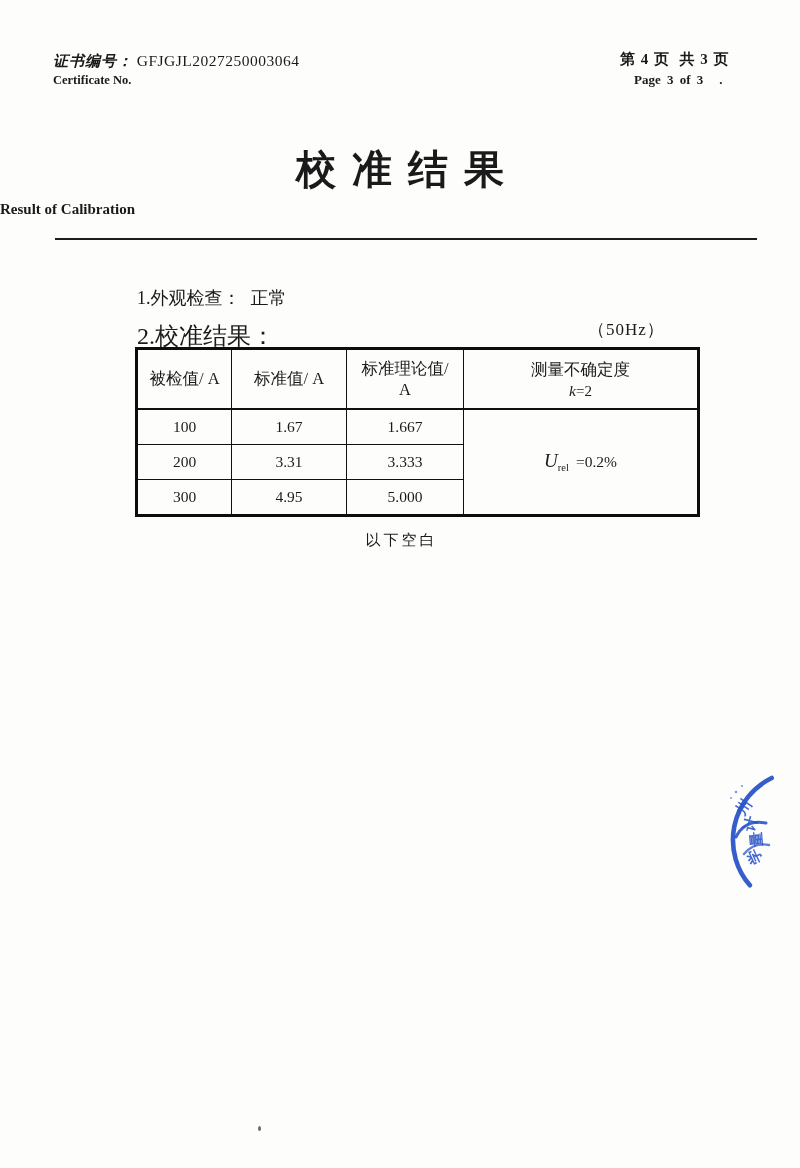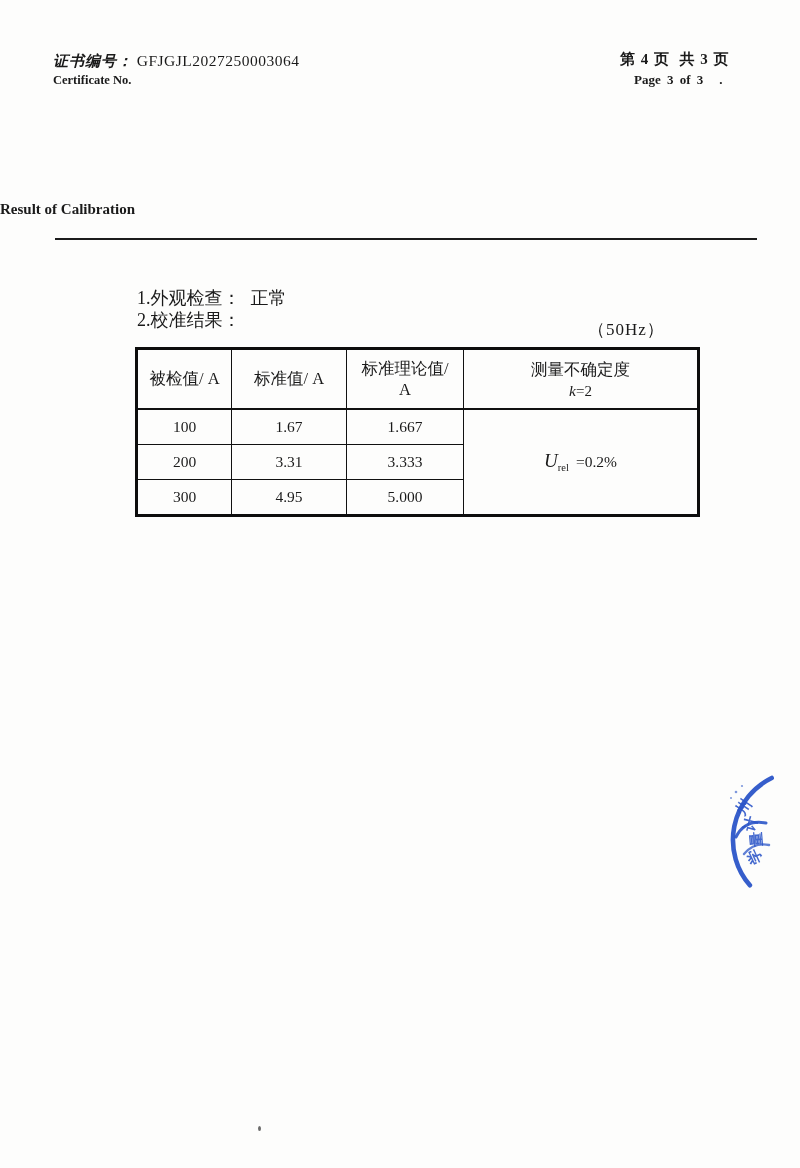--- a/index.html
+++ b/index.html
@@ -38,21 +38,21 @@
     text-align: left; font-size: 15px; font-weight: bold;
   }
   .rule {
     position: absolute; top: 238px; left: 55px; width: 702px; height: 2px;
     background: #1c1c1c;
   }
 
   
   .sec1 { position: absolute; left: 137px; top: 286px; font-size: 18px; }
   .sec1 .val { margin-left: 10px; }
-  .sec2 { position: absolute; left: 137px; top: 308px; font-size: 18px; }
+  .sec2 { position: absolute; left: 137px; top: 320px; font-size: 24px; }
   .freq { position: absolute; left: 588px; top: 318px; font-size: 17px; letter-spacing: 1px; }
 
   
   table.cal {
     position: absolute; left: 135px; top: 347px;
     border-collapse: collapse; table-layout: fixed;
     width: 562px; background: transparent;
   }
   table.cal th, table.cal td {
     border: 1.6px solid #111;
@@ -106,20 +106,21 @@
     <div class="cert-sub">Certificate No.</div>
   </div>
 
   <div class="page-block">
     <div class="page-zh">第 4 页  共 3 页</div>
     <div class="page-en">
       <span>Page 3 of 3</span><span class="page-dot">.</span>
     </div>
   </div>
 
+  <div class="title">校准结果</div>
   <div class="subtitle">Result of Calibration</div>
   <div class="rule"></div>
 
   <div class="sec1">
     <span>1.外观检查：</span><span class="val">正常</span>
   </div>
 
   <div class="sec2">2.校准结果：</div>
   <div class="freq">（50Hz）</div>
 
@@ -156,20 +157,21 @@
         <td>3.333</td>
       </tr>
       <tr>
         <td>300</td>
         <td>4.95</td>
         <td>5.000</td>
       </tr>
     </tbody>
   </table>
 
+  <div class="blank-zh">以下空白</div>
 
   <svg class="seal" viewBox="660 740 140 180" aria-hidden="true">
     <g fill="none" stroke="#2b55c8" stroke-linecap="round">
       <path d="M 771.7 778 A 69 69 0 0 0 749.9 885.3" stroke-width="4.6" opacity="0.95"></path>
       <path d="M 736 837 Q 745 819 766 823" stroke-width="3" opacity="0.9"></path>
       <path d="M 744 854 Q 754 842 769 845" stroke-width="2.4" opacity="0.75"></path>
     </g>
     <g fill="#2b55c8" opacity="0.6">
       <circle cx="736" cy="792" r="1.3"></circle>
       <circle cx="742" cy="786" r="1.1"></circle>

